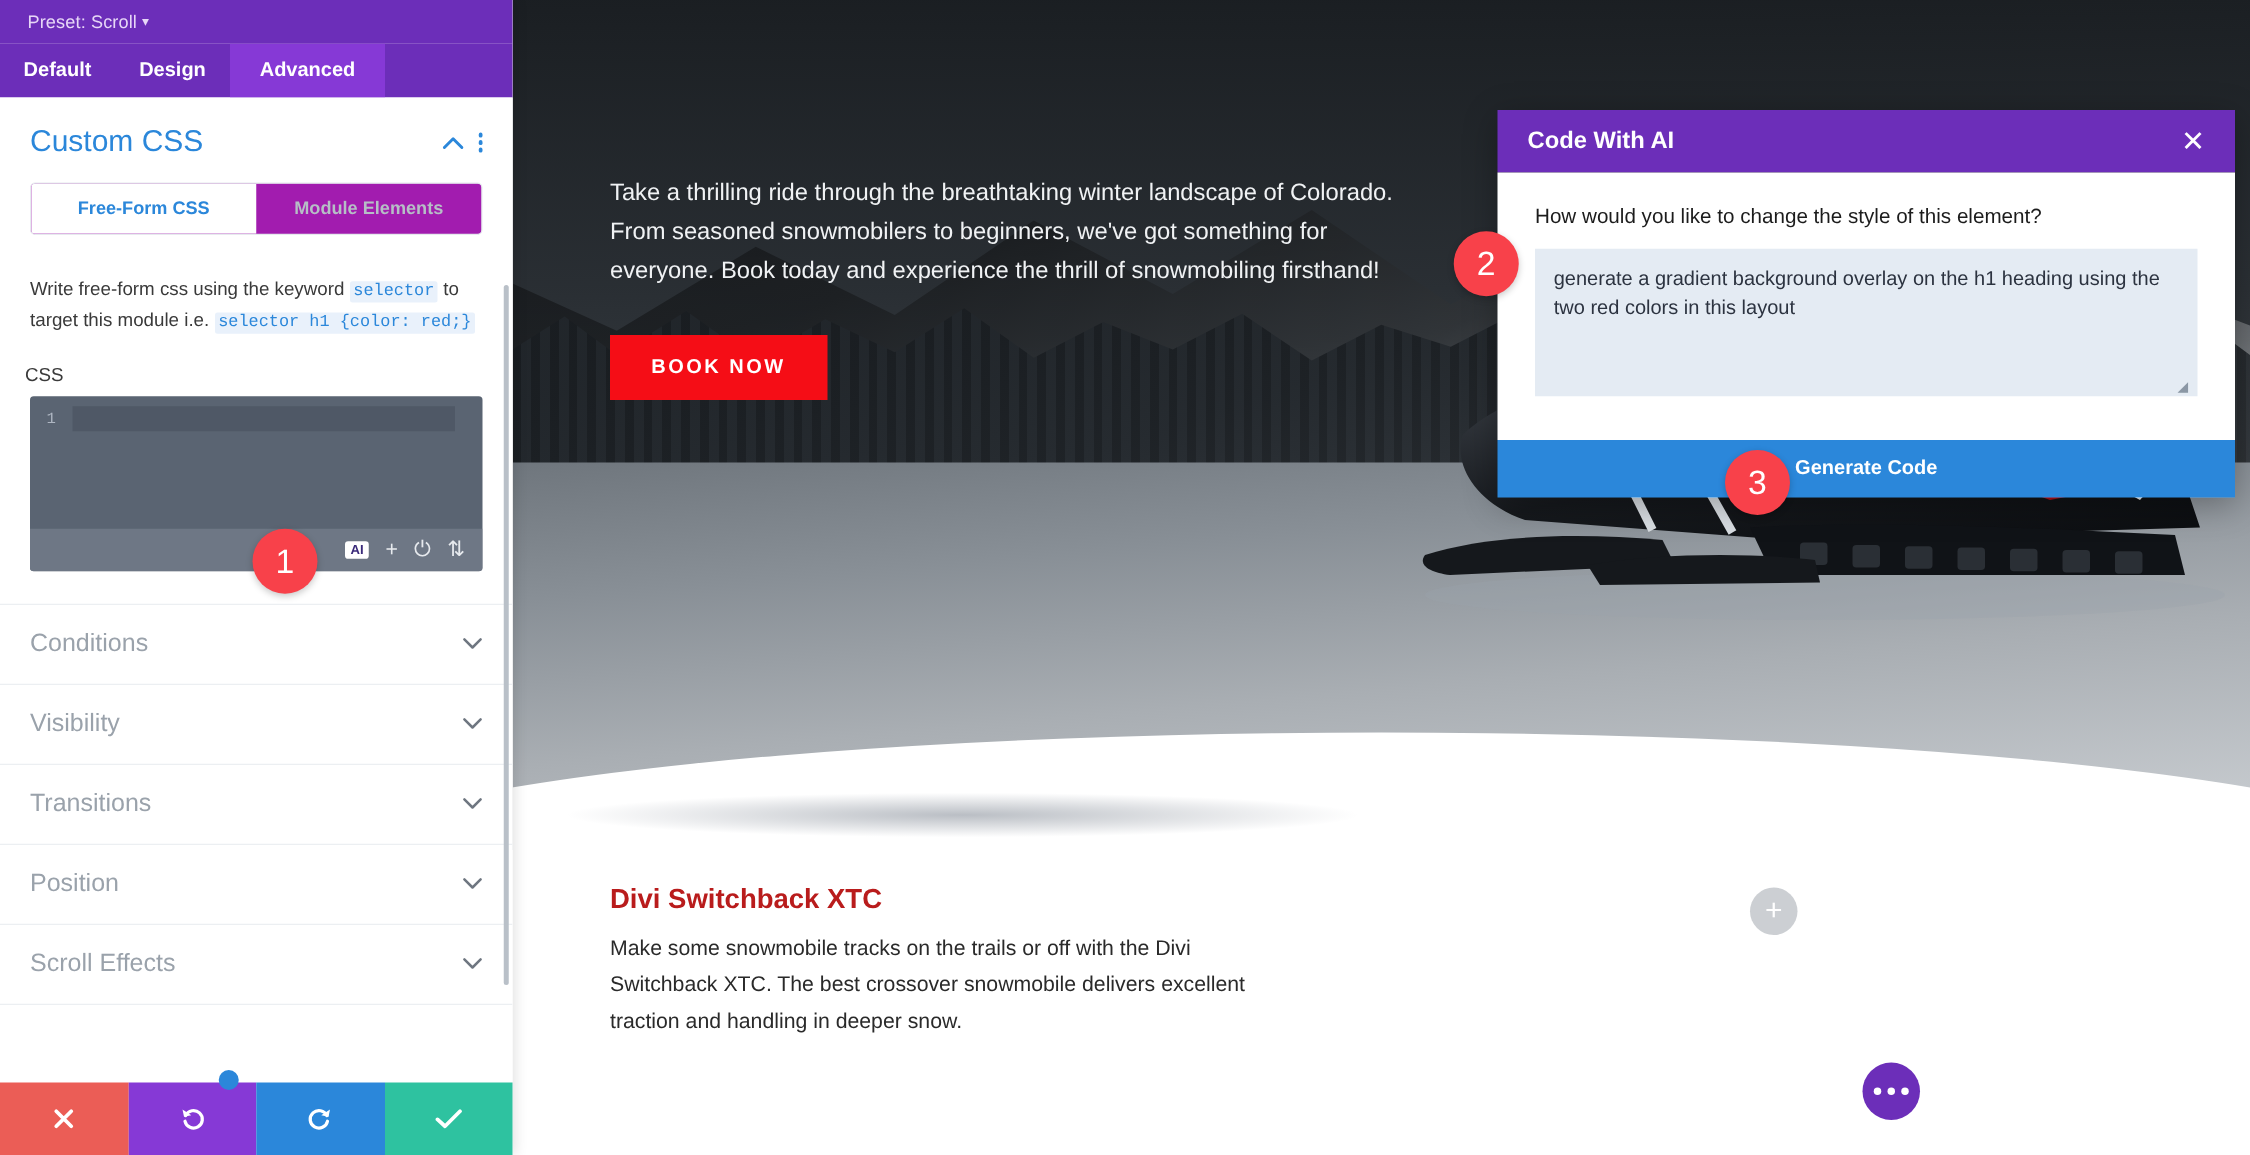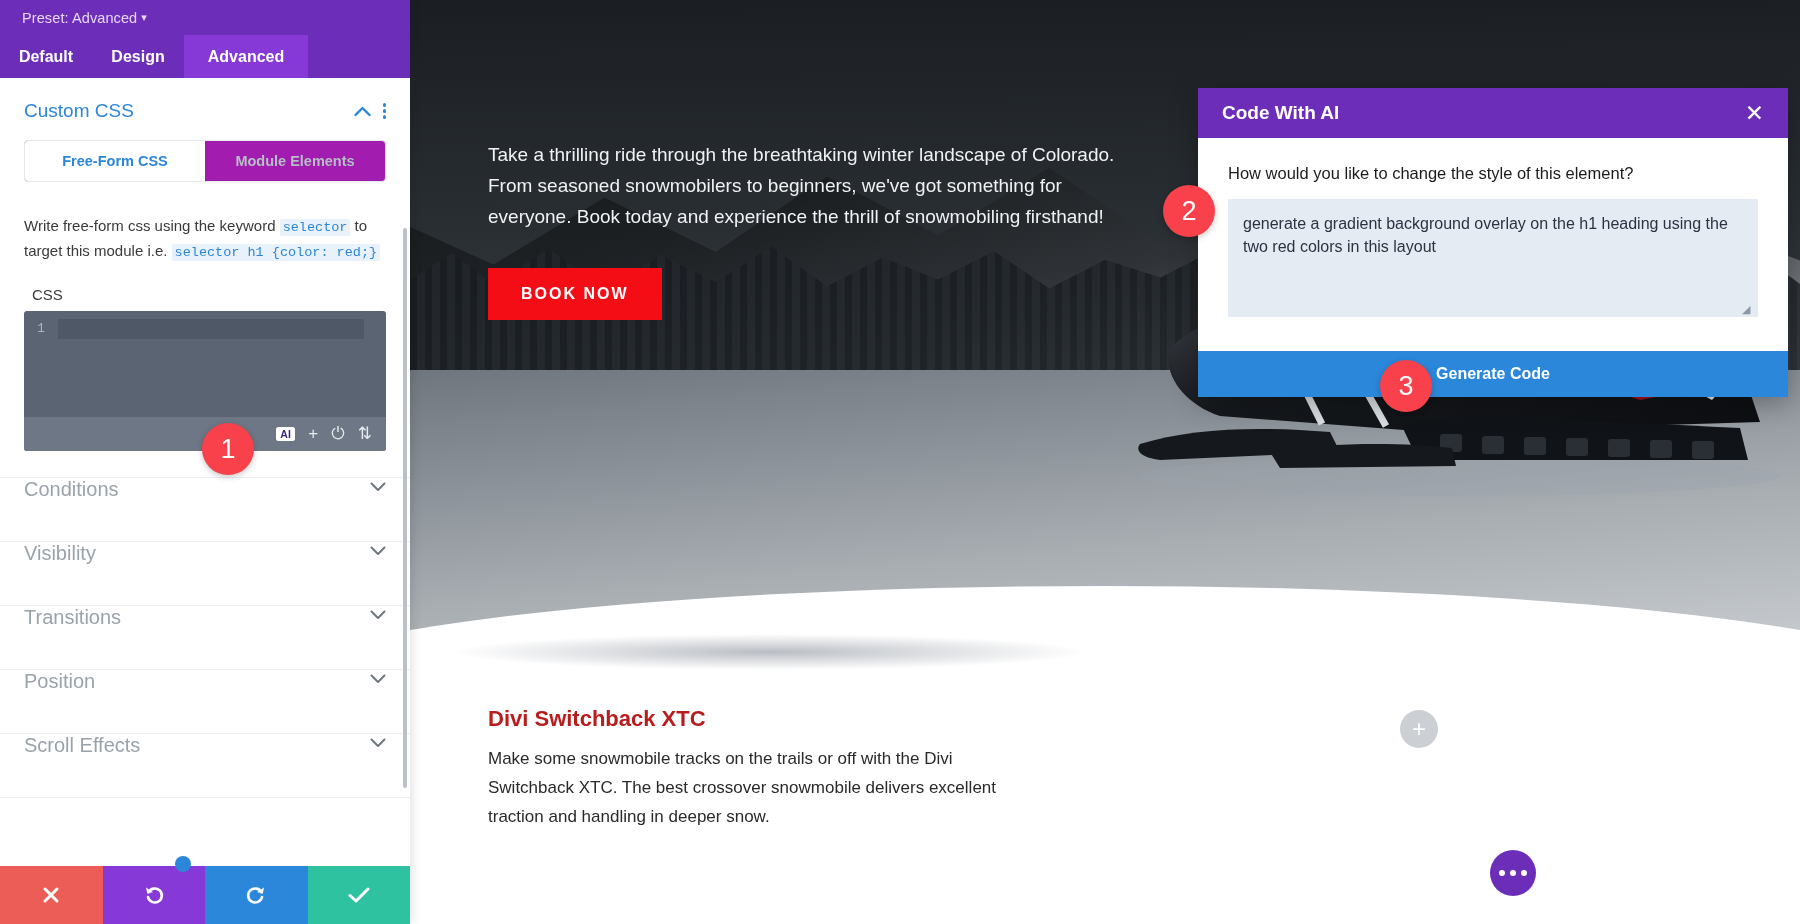--- a/index.html
+++ b/index.html
@@ -52,21 +52,21 @@
     position: absolute; top: 78px; left: 0; right: 0; bottom: 58px;
     overflow: hidden;
     background: #fff;
   }
 
   .cust-head {
     display: flex; align-items: center;
     padding: 22px 24px 14px 24px;
   }
   .cust-title {
-    font-size: 19px; color: #2b87da; font-weight: 400; flex: 1;
+    font-size: 24px; color: #2b87da; font-weight: 400; flex: 1;
   }
   .head-ic { color: #2b87da; margin-left: 12px; cursor: pointer; display:flex; }
   .kebab { display: flex; flex-direction: column; gap: 2.5px; align-items:center; }
   .kebab i { width: 3.5px; height: 3.5px; background:#2b87da; border-radius:50%; display:block; }
 
   .seg {
     margin: 4px 24px 0 24px;
     display: flex;
     border: 1px solid #e6eaee;
     border-radius: 4px;
@@ -86,21 +86,21 @@
     margin: 32px 24px 0 24px;
     font-size: 15px; line-height: 1.55; color: #3a3a3a;
   }
   code.kw {
     font-family: "Liberation Mono", monospace;
     background: #e9f1fb; color: #2b87da;
     font-size: 13.5px; padding: 1px 3px; border-radius: 2px;
   }
 
   .css-label {
-    margin: 22px 24px 8px 32px;
+    margin: 22px 24px 8px 20px;
     font-size: 15px; color: #3a3a3a;
   }
 
   .editor {
     margin: 0 24px;
     background: #5a6472;
     border-radius: 3px;
     height: 140px;
     position: relative;
     overflow: hidden;
@@ -127,21 +127,21 @@
   .ai-chip {
     background: #fff; color: #3a2a7a;
     font-size: 10.5px; font-weight: 700;
     padding: 2px 4.5px; border-radius: 2.5px;
     cursor: pointer; line-height: 1;
   }
   .ed-ic { color: #e7eaee; font-size: 17px; cursor: pointer; line-height:1; }
 
   .acc-list { margin-top: 26px; border-top: 1px solid #eceff2; }
   .acc-item {
-    height: 64px; display: flex; align-items: flex-start;
+    height: 64px; display: flex; align-items: center;
     padding: 0 24px;
     border-bottom: 1px solid #eceff2;
     cursor: pointer;
   }
   .acc-label { flex: 1; font-size: 20px; color: #9aa2ab; font-weight: 400; }
   .acc-caret { color: #6f7781; font-size: 15px; }
 
   .sb-scroll {
     position: absolute; right: 3px; top: 150px;
     width: 4px; height: 560px; background: #b9c0c8; border-radius: 2px;
@@ -432,21 +432,21 @@
       </div>
       <div class="modal-foot">
         <span class="gen-label">Generate Code</span>
       </div>
     </div>
   </div>
 
   <div class="sidebar">
 
     <div class="sb-top">
-      <span class="preset-text">Preset: Advanced</span>
+      <span class="preset-text">Preset: Scroll</span>
       <span class="preset-caret">▾</span>
     </div>
 
     <div class="sb-tabs">
       <div class="sb-tab t-content">Default</div>
       <div class="sb-tab t-design">Design</div>
       <div class="sb-tab t-adv">Advanced</div>
     </div>
 
     <div class="sb-body">

